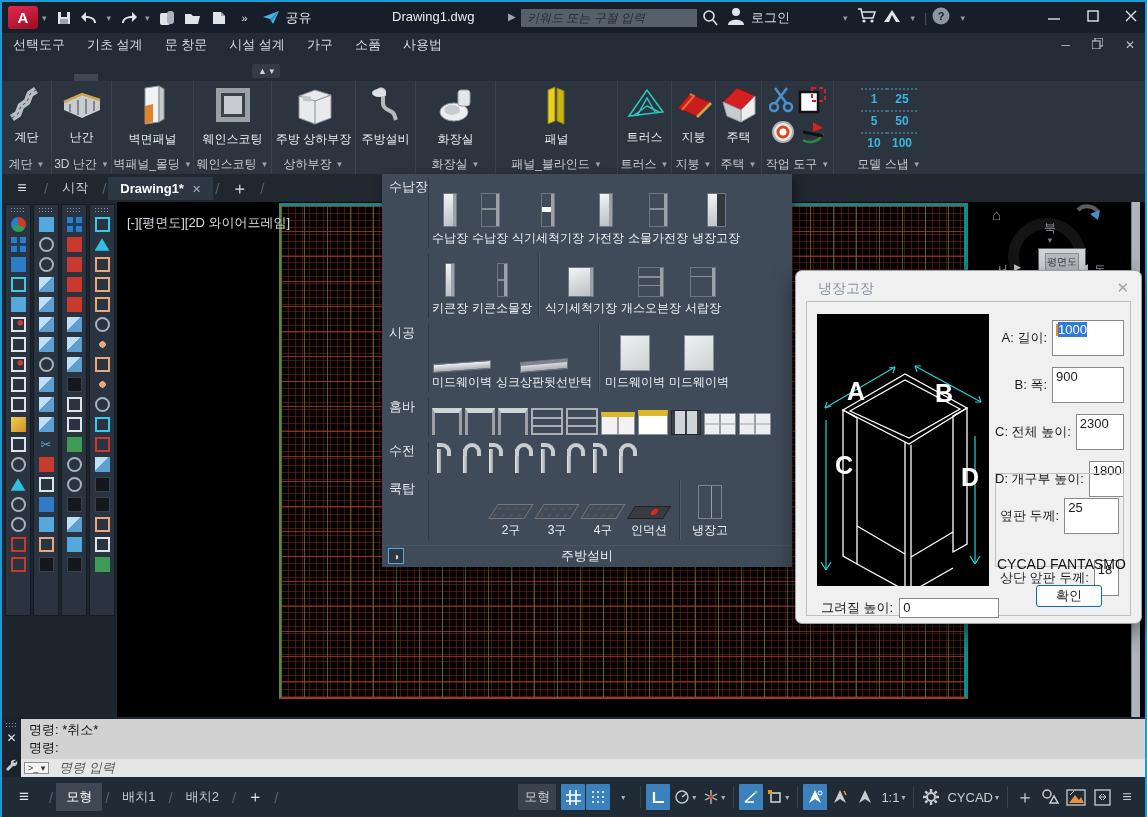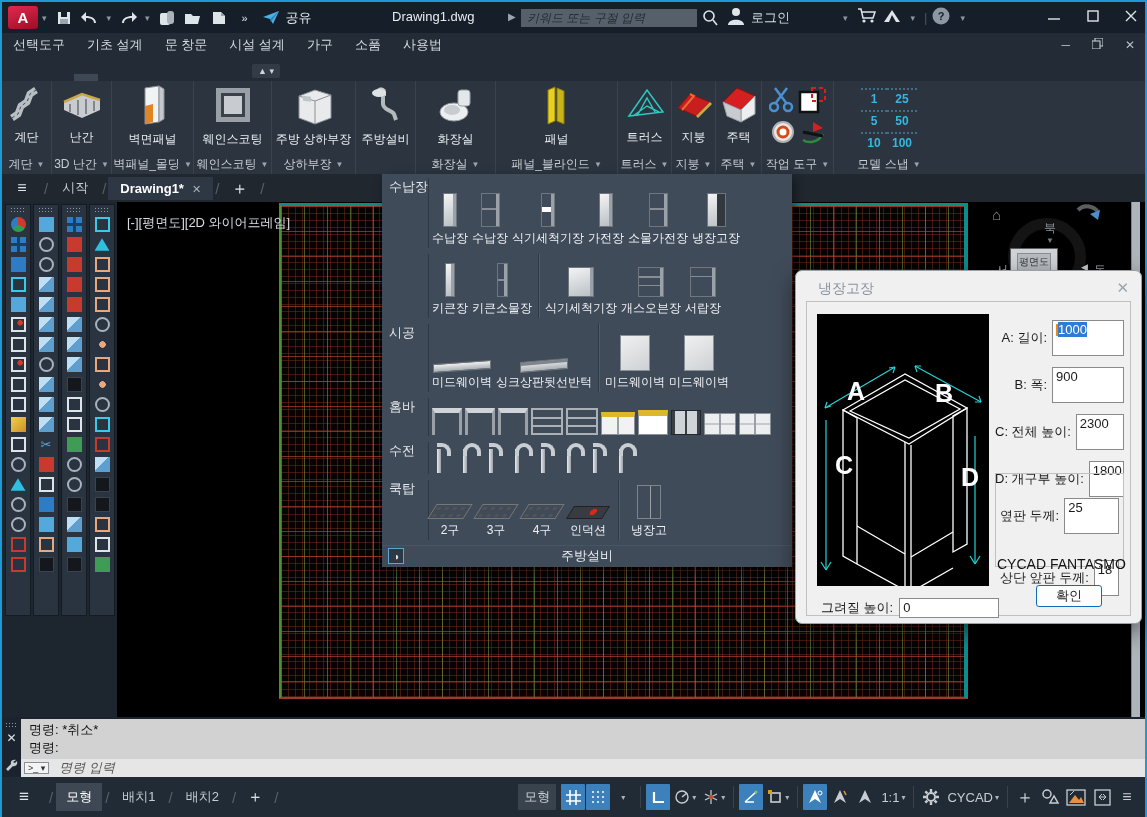--- a/index.html
+++ b/index.html
@@ -99,21 +99,21 @@
       repeating-linear-gradient(to bottom, rgba(120,45,28,.5) 0 1px, transparent 1px 7px); }
   .vscroll { position:absolute; right:5px; top:0; width:9px; height:100%; background:#aeb4bb; border-left:1px solid #7d838a; }
 
   
   .viewcube { position:absolute; right:35px; top:2px; width:120px; height:96px; color:#9aa0a6; }
   .vc-ring { position:absolute; left:18px; top:14px; width:78px; height:78px; border-radius:50%;
     border:11px solid #141414; }
   .vc-n { position:absolute; left:50%; top:16px; transform:translateX(-50%); font-size:12px; color:#8b9198; }
   .vc-narrow { position:absolute; left:50%; top:32px; transform:translateX(-50%); font-size:8px; color:#777; }
   .vc-home { position:absolute; left:2px; top:2px; font-size:15px; color:#8b9198; }
-  .vc-face { position:absolute; left:20px; top:44px; width:48px; height:40px; background:#d0d3d6;
+  .vc-face { position:absolute; left:48px; top:44px; width:48px; height:40px; background:#d0d3d6;
     border:1px solid #5a5e62; color:#33373b; font-size:10px; text-align:center; }
   .vc-face .inner { margin:4px 6px 0; height:22px; background:#b8bcc0; border:1px solid #8a8e92; }
   .vc-face .lbl { margin-top:-20px; }
   .vc-w { position:absolute; left:6px; top:58px; font-size:12px; }
   .vc-e { position:absolute; right:4px; top:58px; font-size:12px; }
   .vc-wa { position:absolute; left:24px; top:58px; font-size:9px; color:#c8ccd0; }
   .vc-ea { position:absolute; right:22px; top:58px; font-size:9px; color:#c8ccd0; }
   .vc-rot { position:absolute; right:8px; top:0; }
 
   
@@ -818,21 +818,21 @@
           <div class="fitem">
             <div class="ficon i-fct"></div>
           </div>
           <div class="fitem">
             <div class="ficon i-fct b"></div>
           </div>
         </div>
       </div>
     <div class="frow" style="height:66px;">
         <div class="fcat">쿡탑</div>
-      <div class="fitems" style="gap:8px;">
+      <div class="fitems" style="gap:8px;justify-content:center;">
           <div class="fitem">
             <div class="ficon i-ck"></div>
             <div class="flabel">2구</div>
           </div>
           <div class="fitem">
             <div class="ficon i-ck"></div>
             <div class="flabel">3구</div>
           </div>
           <div class="fitem">
             <div class="ficon i-ck"></div>

